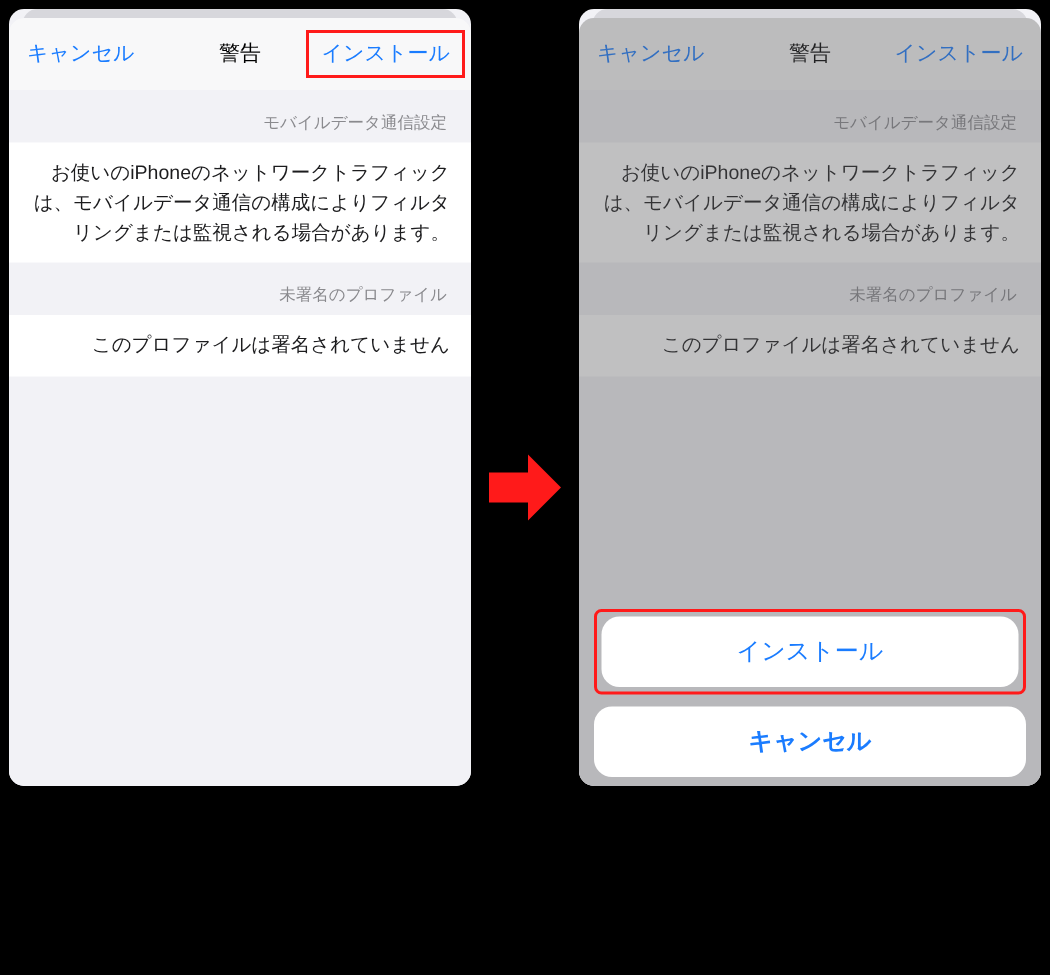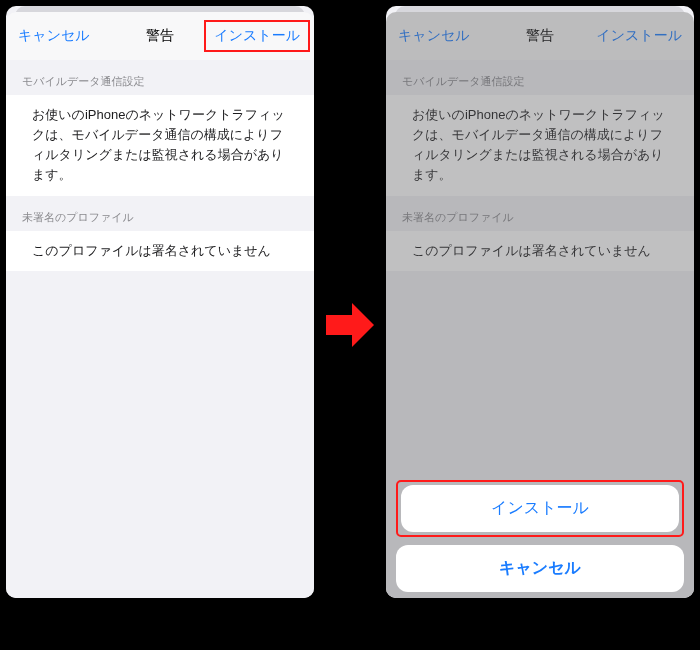--- a/index.html
+++ b/index.html
@@ -7,21 +7,21 @@
   body {
     font-family: -apple-system, "Hiragino Sans", "Helvetica Neue", Arial, sans-serif;
     background: #000;
     display: flex;
     align-items: flex-start;
     justify-content: space-between;
     position: relative;
   }
   .phone {
     width: 308px;
-    height: 592px;
+    height: 518px;
     margin: 6px;
     border-radius: 10px;
     background: #f2f2f6;
     position: relative;
     overflow: hidden;
     display: flex;
     flex-direction: column;
   }
   .sheet-top {
     height: 10px;
@@ -72,26 +72,26 @@
     padding: 5px 8px;
     margin: -5px -8px;
   }
   .section-label {
     font-size: 11px;
     color: #8a8a8e;
     padding: 14px 16px 6px 16px;
   }
   .section-body {
     background: #fff;
-    padding: 10px 26px;
+    padding: 10px 14px;
     font-size: 13px;
     line-height: 1.55;
     color: #1c1c1e;
   }
-  .content { flex: 1; overflow: hidden; }
+  .content { flex: 1; overflow: hidden; text-align: right; }
   
   .dim {
     position: absolute;
     inset: 0;
     background: rgba(90,90,92,0.38);
     pointer-events: none;
   }
   
   .action-sheet {
     position: absolute;

